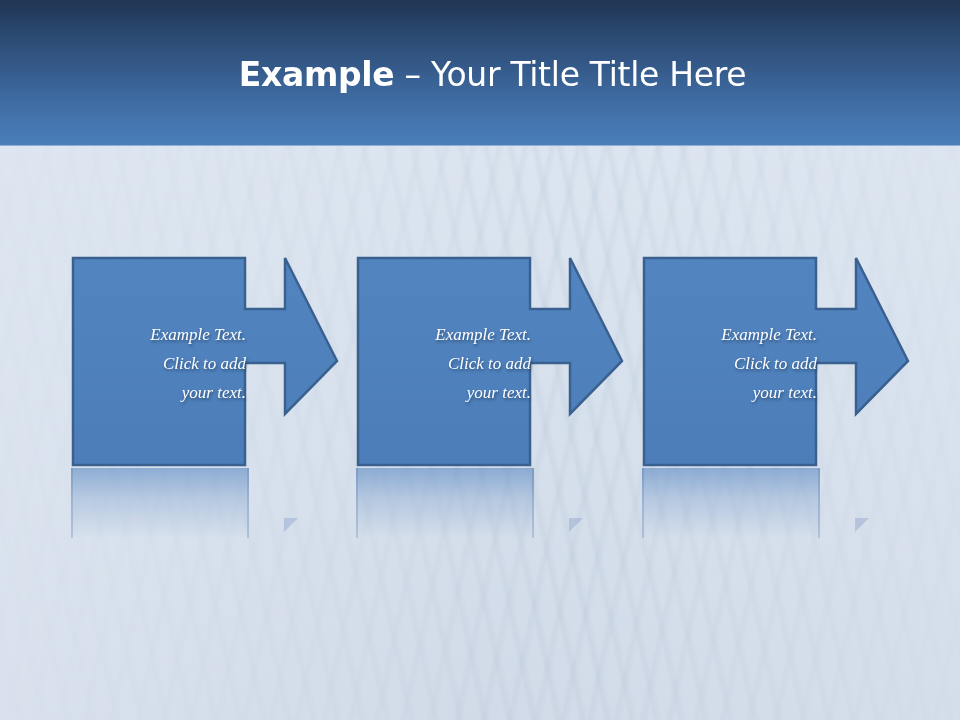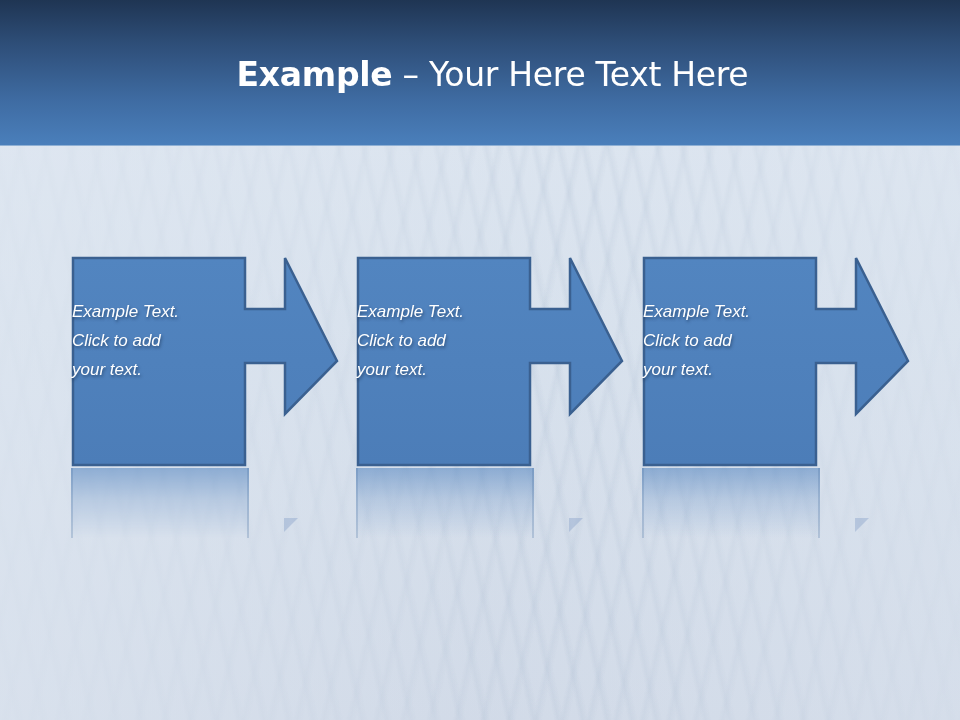--- a/index.html
+++ b/index.html
@@ -32,24 +32,24 @@
       color: #ffffff; font-size: 33px; line-height: 46px;
       font-family: "DejaVu Sans", "Liberation Sans", sans-serif;
       letter-spacing: -0.3px;
     }
     .title .bold { font-weight: bold; }
     .title .rest { font-weight: normal; }
 
     .step { position: absolute; top: 257px; width: 266px; height: 210px; }
     .step svg.shape { position: absolute; left: 0; top: 0; overflow: visible; }
     .step .label {
-      position: absolute; left: 0; top: 40px; width: 174px; text-align: left;
+      position: absolute; left: 0; top: 63px; width: 174px; text-align: right;
       color: #ffffff; font-style: italic; font-size: 17px; line-height: 29px;
       text-shadow: 1px 2px 3px rgba(20,40,70,0.55);
-      font-family: Liberation Sans, sans-serif;
+      font-family: Liberation Serif, serif;
     }
     .reflection {
       position: absolute; top: 468px; width: 174px; height: 70px;
       background: linear-gradient(180deg, rgba(80,130,190,0.55) 0%, rgba(110,150,200,0.30) 45%, rgba(200,215,235,0.0) 100%);
       border-left: 2px solid rgba(70,110,160,0.25);
       border-right: 2px solid rgba(70,110,160,0.25);
     }
     .reflection-tip {
       position: absolute; top: 518px; width: 0; height: 0;
       border-left: 14px solid rgba(120,150,195,0.35);
@@ -59,21 +59,21 @@
   </style>
 </head>
 <body>
 
 <div class="slide">
   <div class="texture"></div>
   <div class="texture-fade"></div>
 
   <div class="header">
     <div class="title">
-      <span class="bold">Example</span><span class="rest"> – Your Here Text Here</span>
+      <span class="bold">Example</span><span class="rest"> – Your Title Title Here</span>
     </div>
   </div>
 
   <div class="step" style="left:72px;">
     <svg class="shape" width="266" height="210" viewBox="0 0 266 210">
       <defs>
         <linearGradient id="g1" x1="0" y1="0" x2="0" y2="1">
           <stop offset="0" stop-color="#5285c0"></stop>
           <stop offset="1" stop-color="#4c7db8"></stop>
         </linearGradient>

